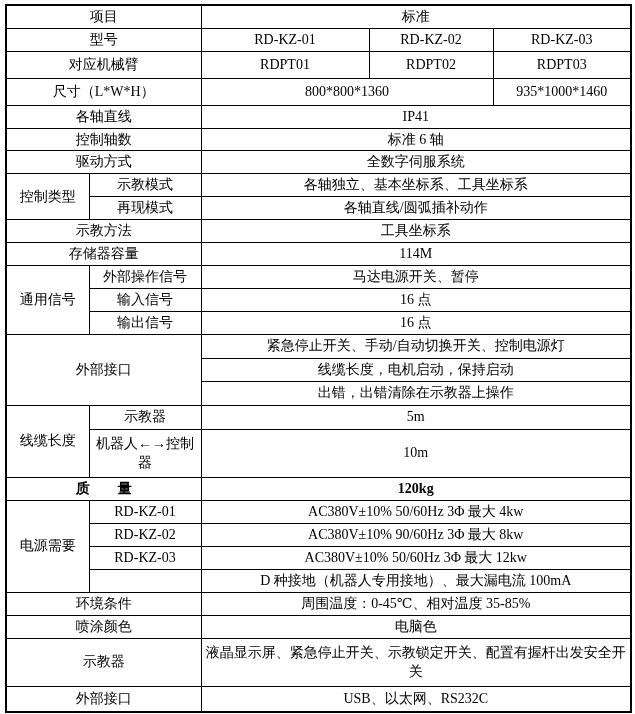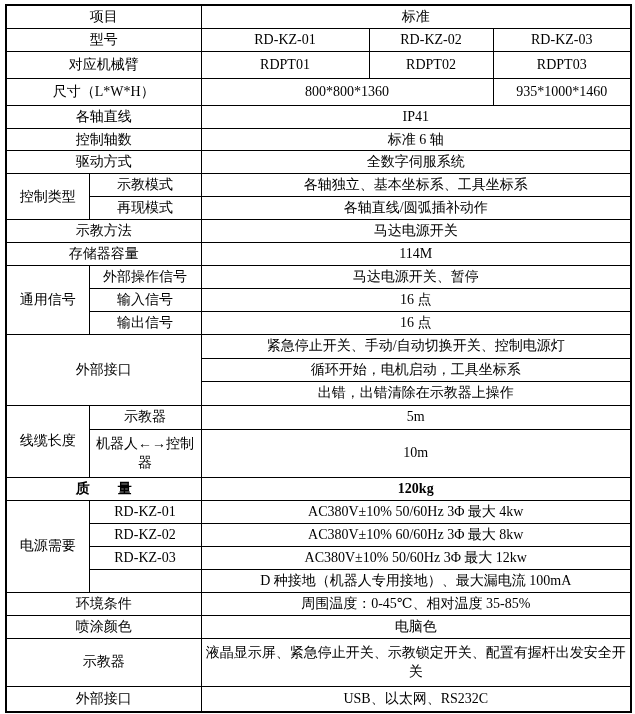--- a/index.html
+++ b/index.html
@@ -85,21 +85,21 @@
           <td rowspan="2">控制类型</td>
           <td>示教模式</td>
           <td colspan="3">各轴独立、基本坐标系、工具坐标系</td>
         </tr>
         <tr style="height: 23px;">
           <td>再现模式</td>
           <td colspan="3">各轴直线/圆弧插补动作</td>
         </tr>
         <tr style="height: 23px;">
           <td colspan="2">示教方法</td>
-          <td colspan="3">马达电源开关</td>
+          <td colspan="3">工具坐标系</td>
         </tr>
         <tr style="height: 22px;">
           <td colspan="2">存储器容量</td>
           <td colspan="3">114M</td>
         </tr>
         <tr style="height: 23px;">
           <td rowspan="3">通用信号</td>
           <td>外部操作信号</td>
           <td colspan="3">马达电源开关、暂停</td>
         </tr>
@@ -109,21 +109,21 @@
         </tr>
         <tr style="height: 23px;">
           <td>输出信号</td>
           <td colspan="3">16 点</td>
         </tr>
         <tr style="height: 24px;">
           <td colspan="2" rowspan="3">外部接口</td>
           <td colspan="3">紧急停止开关、手动/自动切换开关、控制电源灯</td>
         </tr>
         <tr style="height: 23px;">
-          <td colspan="3">循环开始，电机启动，工具坐标系</td>
+          <td colspan="3">线缆长度，电机启动，保持启动</td>
         </tr>
         <tr style="height: 24px;">
           <td colspan="3">出错，出错清除在示教器上操作</td>
         </tr>
         <tr style="height: 24px;">
           <td rowspan="2">线缆长度</td>
           <td>示教器</td>
           <td colspan="3">5m</td>
         </tr>
         <tr style="height: 48px;">
@@ -134,21 +134,21 @@
           <td colspan="2">质　　量</td>
           <td colspan="3">120kg</td>
         </tr>
         <tr style="height: 23px;">
           <td rowspan="4">电源需要</td>
           <td>RD-KZ-01</td>
           <td colspan="3">AC380V±10% 50/60Hz 3Φ 最大 4kw</td>
         </tr>
         <tr style="height: 23px;">
           <td>RD-KZ-02</td>
-          <td colspan="3">AC380V±10% 60/60Hz 3Φ 最大 8kw</td>
+          <td colspan="3">AC380V±10% 90/60Hz 3Φ 最大 8kw</td>
         </tr>
         <tr style="height: 23px;">
           <td>RD-KZ-03</td>
           <td colspan="3">AC380V±10% 50/60Hz 3Φ 最大 12kw</td>
         </tr>
         <tr style="height: 23px;">
           <td></td>
           <td colspan="3">D 种接地（机器人专用接地）、最大漏电流 100mA</td>
         </tr>
         <tr style="height: 23px;">

